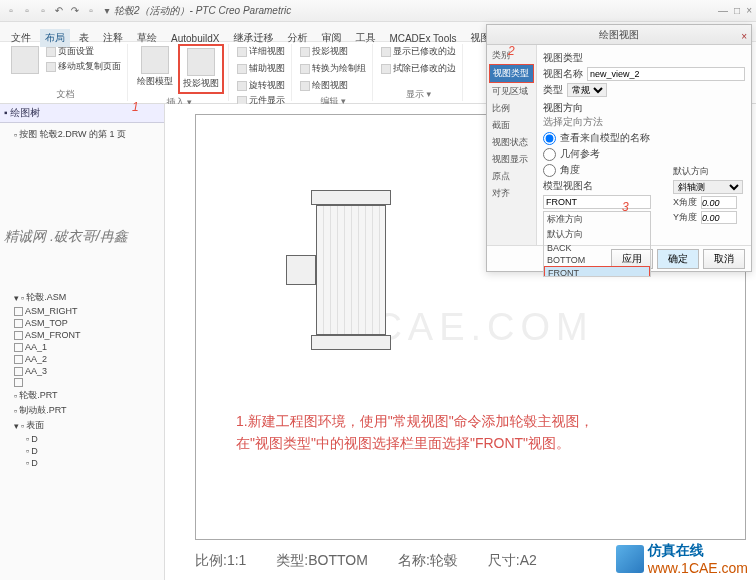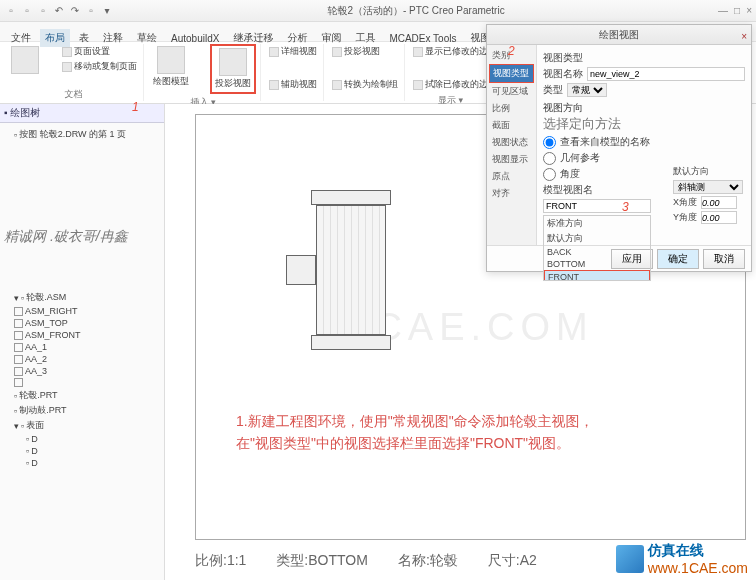--- a/index.html
+++ b/index.html
@@ -1,30 +1,30 @@
 <!DOCTYPE html>
 <html><head>
 <meta charset="utf-8">
 <style>
 * { margin: 0; padding: 0; box-sizing: border-box; font-family: "Microsoft YaHei", sans-serif; }
 body { background: #f5f5f5; width: 756px; height: 580px; overflow: hidden; font-size: 10px; position: relative; }
 
 .titlebar { height: 22px; background: linear-gradient(#fafafa,#eee); display: flex; align-items: center; padding: 0 4px; border-bottom: 1px solid #ddd; }
 .titlebar .qat { display: flex; gap: 2px; }
 .titlebar .qat span { width: 14px; height: 14px; display: inline-flex; align-items: center; justify-content: center; color: #666; }
-.titlebar .title { flex: 1; text-align: center; color: #555; font-size: 10px; }
+.titlebar .title { flex: 1; color: #555; font-size: 10px; font-style: italic; }
 .titlebar .winbtns { display: flex; gap: 6px; color: #888; }
 
 .menubar { height: 20px; background: #f8f8f8; display: flex; align-items: center; padding: 0 6px; gap: 4px; font-size: 10px; border-bottom: 1px solid #e5e5e5; }
 .menubar span { padding: 2px 5px; color: #444; margin-top: 13px; }
 .menubar span.active { background: #dde8f0; color: #205a8a; }
 
 .ribbon { height: 62px; background: #fff; border-bottom: 1px solid #ddd; display: flex; padding: 2px 4px; gap: 2px; font-size: 9px; }
 .rgroup { display: flex; flex-direction: column; border-right: 1px solid #eee; padding: 0 4px; }
-.rgroup .btns { display: flex; gap: 18px; flex: 1; align-items: flex-start; flex-wrap: wrap; }
+.rgroup .btns { display: flex; gap: 2px; flex: 1; align-items: flex-start; flex-wrap: wrap; }
 .rgroup .lbl { text-align: center; color: #777; font-size: 9px; padding-top: 2px; }
 .rbtn { display: flex; flex-direction: column; align-items: center; padding: 2px 3px; color: #444; cursor: pointer; justify-content: flex-end; }
 .rbtn .ico { width: 20px; height: 20px; background: #e8e8e8; border: 1px solid #ccc; margin-bottom: 1px; }
 .rbtn.large .ico { width: 28px; height: 28px; }
 .rbtn.highlighted { border: 2px solid #e74c3c; }
 .rtext { color: #444; padding: 1px 2px; display: flex; align-items: center; gap: 2px; }
 .rtext .dot { width: 10px; height: 10px; background: #e8e8e8; border: 1px solid #ccc; }
 
 .workspace { display: flex; height: 476px; }
 .sidebar { width: 165px; background: #fafafa; border-right: 1px solid #ddd; display: flex; flex-direction: column; }
@@ -308,21 +308,21 @@
         </div>
       <div class="row">
           <span>视图名称</span>
         <input type="text" value="new_view_2" style="">
         </div>
       <div class="row">
           <span>类型</span>
         <select><option>常规</option></select>
         </div>
       <div class="subhead">视图方向</div>
-      <div style="font-size:13px;color:#777">选择定向方法</div>
+      <div style="font-size:10px;color:#777">选择定向方法</div>
       <div class="row">
           <input type="radio" checked="" style="">
           <span>查看来自模型的名称</span>
         </div>
       <div class="row">
           <input type="radio" style="">
           <span>几何参考</span>
         </div>
       <div class="row">
           <input type="radio" style="">

